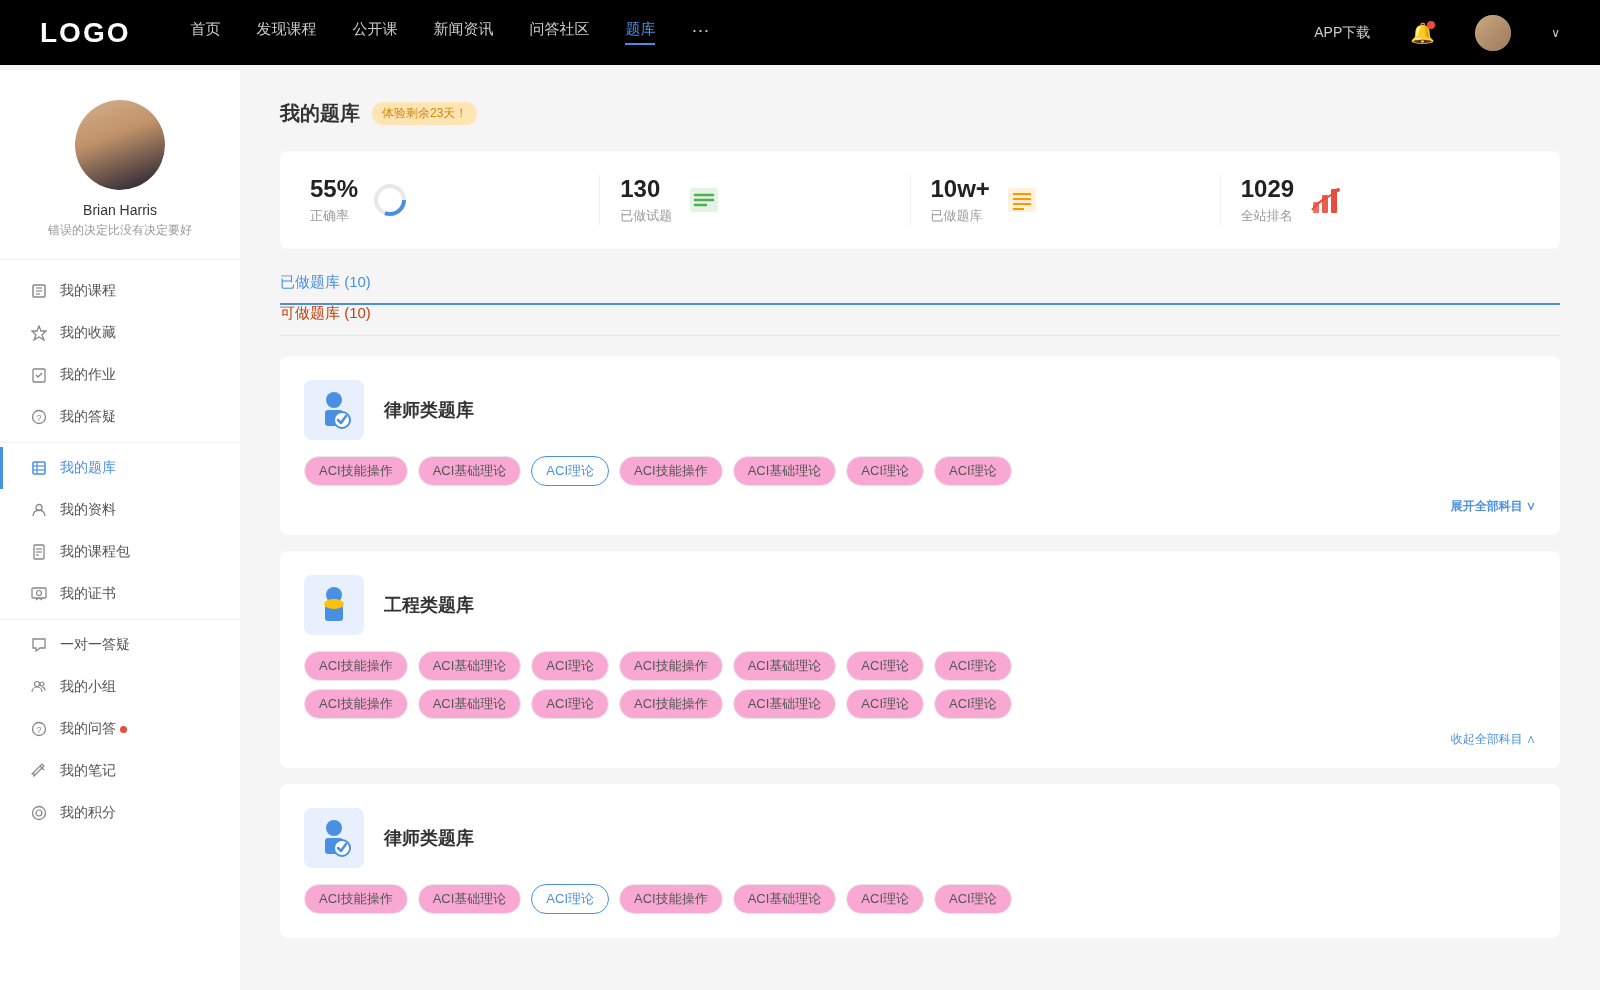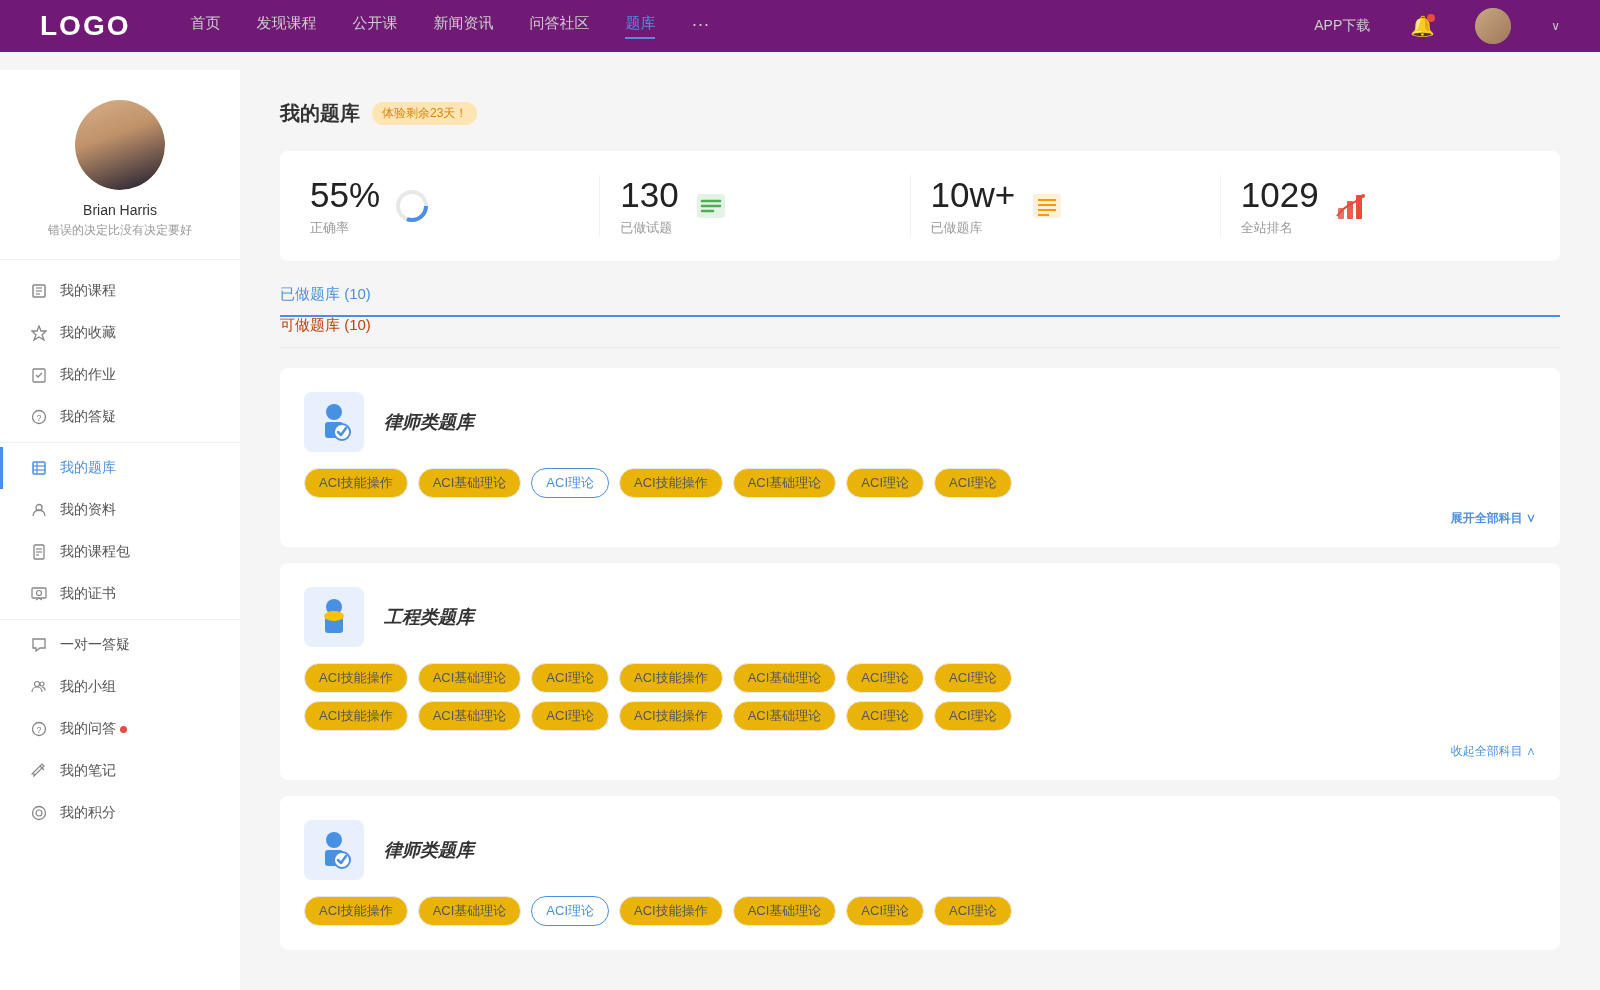--- a/index.html
+++ b/index.html
@@ -1,21 +1,21 @@
 <!DOCTYPE html>
 <html><head>
   <meta charset="utf-8">
   <style>
     * { box-sizing: border-box; margin: 0; padding: 0; }
     body { font-family: -apple-system, BlinkMacSystemFont, 'PingFang SC', 'Microsoft YaHei', sans-serif; background: #f5f5f5; color: #333; }
 
     
     .navbar {
-      background: #701a75;
-      height: 52px;
+      background: #000000;
+      height: 65px;
       display: flex;
       align-items: center;
       padding: 0 40px;
       position: fixed;
       top: 0; left: 0; right: 0;
       z-index: 100;
     }
     .nav-logo {
       color: white;
       font-size: 28px;
@@ -210,22 +210,22 @@
       flex: 1;
       display: flex;
       align-items: center;
       gap: 14px;
       padding: 0 20px;
       border-right: 1px solid #f0f0f0;
     }
     .stat-item:first-child { padding-left: 0; }
     .stat-item:last-child { border-right: none; }
     .stat-number {
-      font-size: 35px;
-      font-weight: 400;
+      font-size: 24px;
+      font-weight: 700;
       color: #222;
     }
     .stat-label {
       font-size: 13px;
       color: #999;
       margin-top: 4px;
     }
     .stat-icon {
       width: 36px; height: 36px;
       display: flex; align-items: center; justify-content: center;
@@ -276,33 +276,32 @@
       border-radius: 8px;
       display: flex; align-items: center; justify-content: center;
       margin-right: 20px;
       flex-shrink: 0;
       font-size: 28px;
     }
     .qb-title {
       font-size: 18px;
       font-weight: 600;
       color: #333;
-      font-style: italic;
     }
     .tags-row {
       display: flex;
       flex-wrap: wrap;
       gap: 10px;
       margin-bottom: 8px;
     }
     .tag {
       padding: 5px 14px;
       border-radius: 16px;
       font-size: 13px;
-      background: #eab308;
+      background: #f9a8d4;
       color: #555;
       cursor: pointer;
       border: 1px solid #e8e8e8;
     }
     .tag.active-tag {
       background: white;
       color: #4a90e2;
       border-color: #4a90e2;
     }
     .expand-btn {

